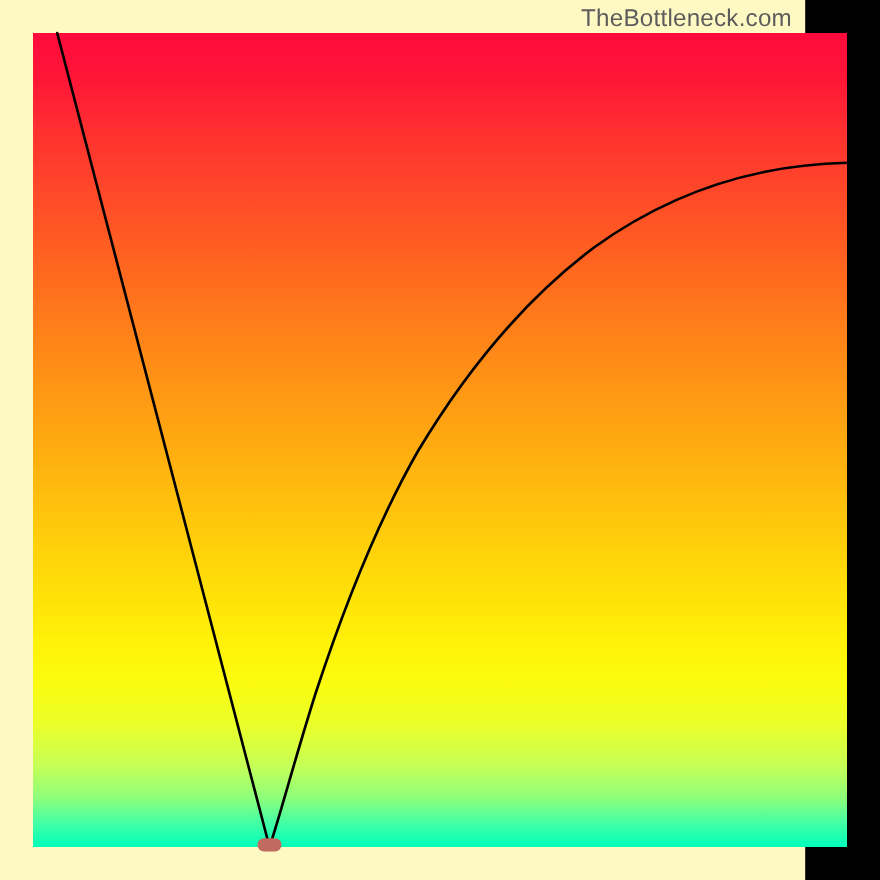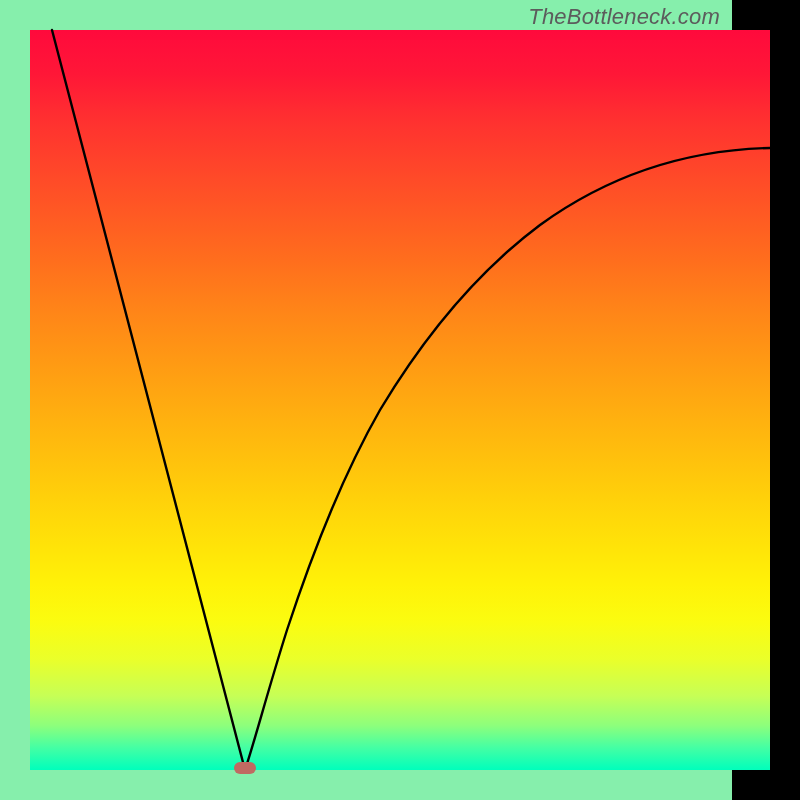--- a/index.html
+++ b/index.html
@@ -8,22 +8,21 @@
     width: 800px;
     height: 800px;
     overflow: hidden;
     background: #000;
     font-family: Arial, Helvetica, sans-serif;
   }
   .frame {
     position: relative;
     width: 732px;
     height: 800px;
-    background: #86efac;
-    font-style: italic;
+    background: #fef9c3;
   }
   .plot-area {
     position: absolute;
     left: 30px;
     top: 30px;
     width: 740px;
     height: 740px;
     background: linear-gradient(to bottom,
       #ff0a3c 0%,
       #ff1737 6%,

